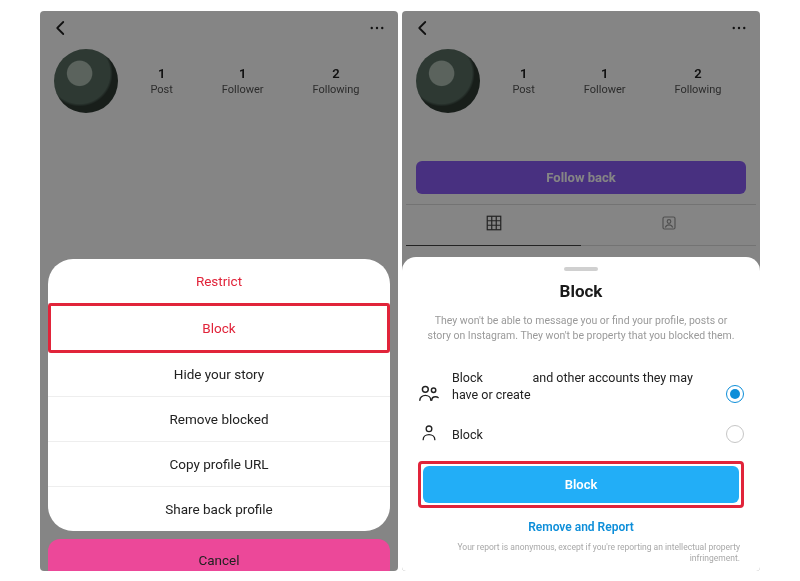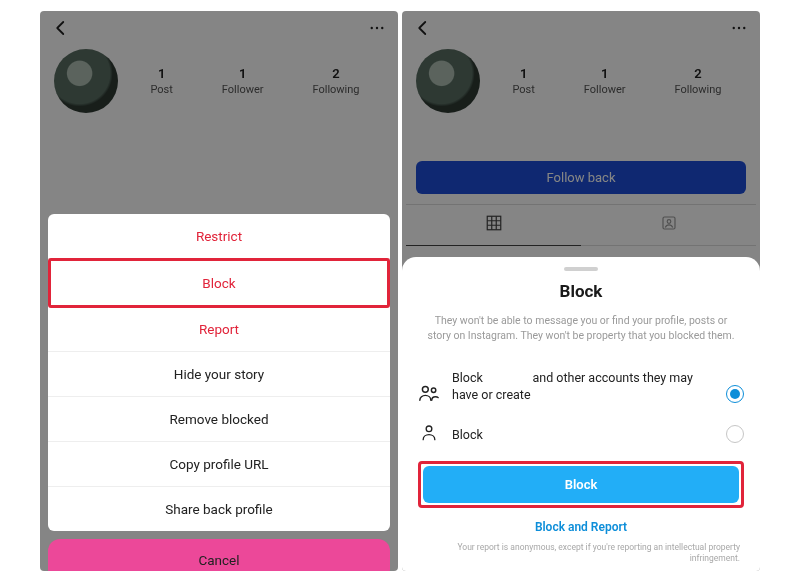--- a/index.html
+++ b/index.html
@@ -9,29 +9,29 @@
   .phone-bg { position: absolute; inset: 0; }
   .dim { position: absolute; inset: 0; background: rgba(0,0,0,0.48); }
   .topbar { display: flex; align-items: center; justify-content: space-between; padding: 8px 12px; }
   .back-icon svg, .more-icon svg { display: block; }
   .profile-row { display: flex; align-items: center; padding: 4px 14px 8px 14px; }
   .avatar { width: 64px; height: 64px; border-radius: 50%; background: radial-gradient(circle at 40% 38%, #aebfb3 0 22%, #586d62 24% 55%, #2e3a33 60% 100%); flex-shrink: 0; }
   .stats { flex: 1; display: flex; justify-content: space-around; margin-left: 8px; }
   .stat { text-align: center; }
   .stat-num { font-size: 13px; font-weight: 600; color: #222; }
   .stat-label { font-size: 11px; color: #555; margin-top: 2px; }
-  .follow-btn { margin: 40px 14px 10px 14px; background: #1d4ed8; color: #fff; text-align: center; padding: 9px 0; border-radius: 6px; font-size: 13px; font-weight: 400; }
+  .follow-btn { margin: 40px 14px 10px 14px; background: #8b5cf6; color: #fff; text-align: center; padding: 9px 0; border-radius: 6px; font-size: 13px; font-weight: 700; }
   .tabs { display: flex; border-top: 1px solid #dcdcdc; border-bottom: 1px solid #dcdcdc; margin: 0 4px; }
   .tab { flex: 1; text-align: center; padding: 9px 0; }
   .tab svg { display: inline-block; }
   .tab.active { border-bottom: 1.5px solid #444; margin-bottom: -1px; }
 
   
   .sheet-left { position: absolute; left: 8px; right: 8px; bottom: -10px; }
-  .sheet-card { background: #fff; border-radius: 6px; overflow: hidden; }
+  .sheet-card { background: #fff; border-radius: 25px; overflow: hidden; }
   .sheet-item { text-align: center; font-size: 13.5px; padding: 14px 0; border-bottom: 1px solid #eee; color: #222; }
   .sheet-item:last-child { border-bottom: none; }
   .sheet-item.red { color: #e1243a; }
   .sheet-item.highlight { border: 3px solid #e1243a; border-radius: 3px; margin: -1px 0; position: relative; z-index: 2; }
   .cancel-card { background: #ec4899; border-radius: 12px; margin-top: 8px; text-align: center; padding: 13px 0; font-size: 13.5px; color: #222; font-weight: 400; }
 
   
   .sheet-right { position: absolute; left: 0; right: 0; bottom: -6px; background: #fff; border-top-left-radius: 14px; border-top-right-radius: 14px; padding: 8px 16px 12px 16px; }
   .grabber { width: 34px; height: 4px; background: #d0d0d0; border-radius: 3px; margin: 2px auto 10px auto; }
   .sheet-title { font-size: 17px; font-weight: 700; color: #1a1a1a; text-align: center; margin-bottom: 12px; }
@@ -85,21 +85,20 @@
           </div>
         </div>
       </div>
     </div>
     <div class="dim"></div>
 
     <div class="sheet-left">
       <div class="sheet-card">
         <div class="sheet-item red">Restrict</div>
         <div class="sheet-item red highlight">Block</div>
-        <div class="sheet-item red">Report</div>
         <div class="sheet-item">Hide your story</div>
         <div class="sheet-item">Remove blocked</div>
         <div class="sheet-item">Copy profile URL</div>
         <div class="sheet-item">Share back profile</div>
       </div>
       <div class="cancel-card">Cancel</div>
     </div>
   </div>
 
   <div class="phone">
@@ -188,18 +187,18 @@
               <path d="M5 20c0-3.6 3.2-6 7-6s7 2.4 7 6"></path>
             </svg>
         </span>
         <div class="option-text">Block</div>
         <div class="radio"></div>
       </div>
 
       <div class="block-btn-wrap">
         <div class="block-btn">Block</div>
       </div>
-      <div class="block-report">Block and Report</div>
+      <div class="block-report">Remove and Report</div>
       <div class="legal">Your report is anonymous, except if you're reporting an intellectual property infringement.</div>
     </div>
   </div>
 
 </div>
 
 </body></html>

